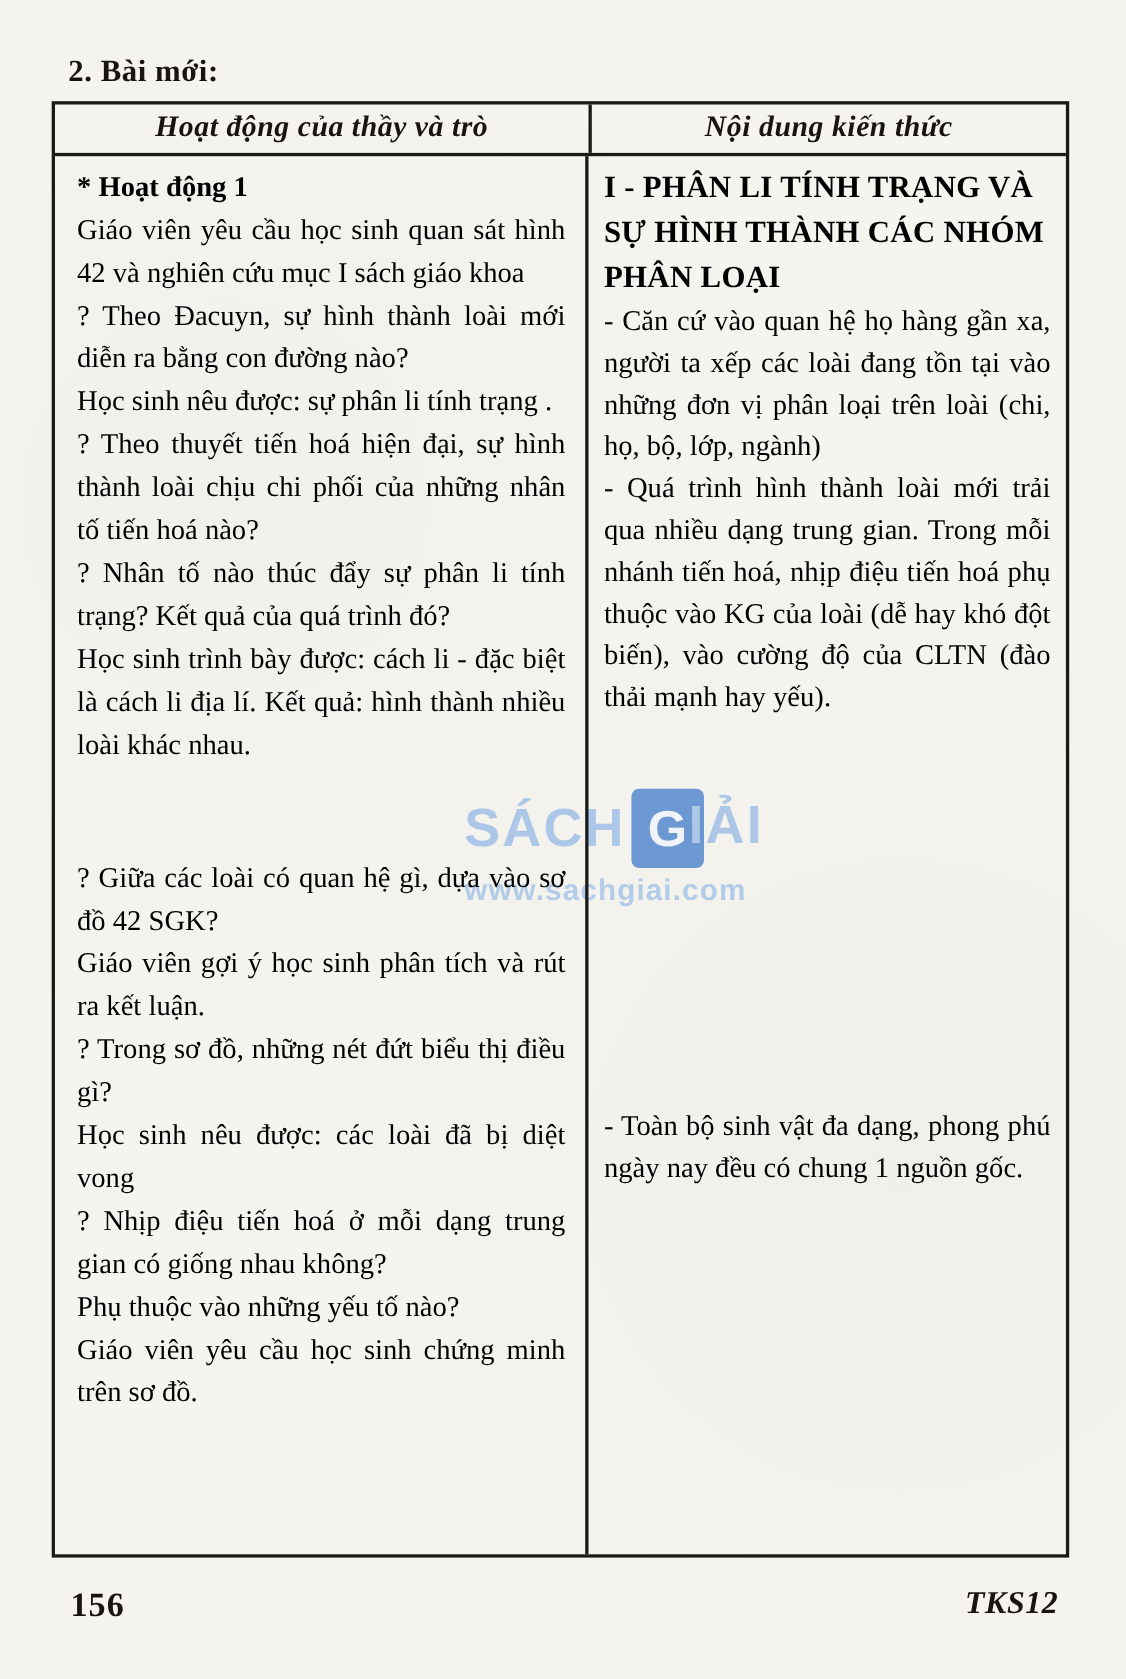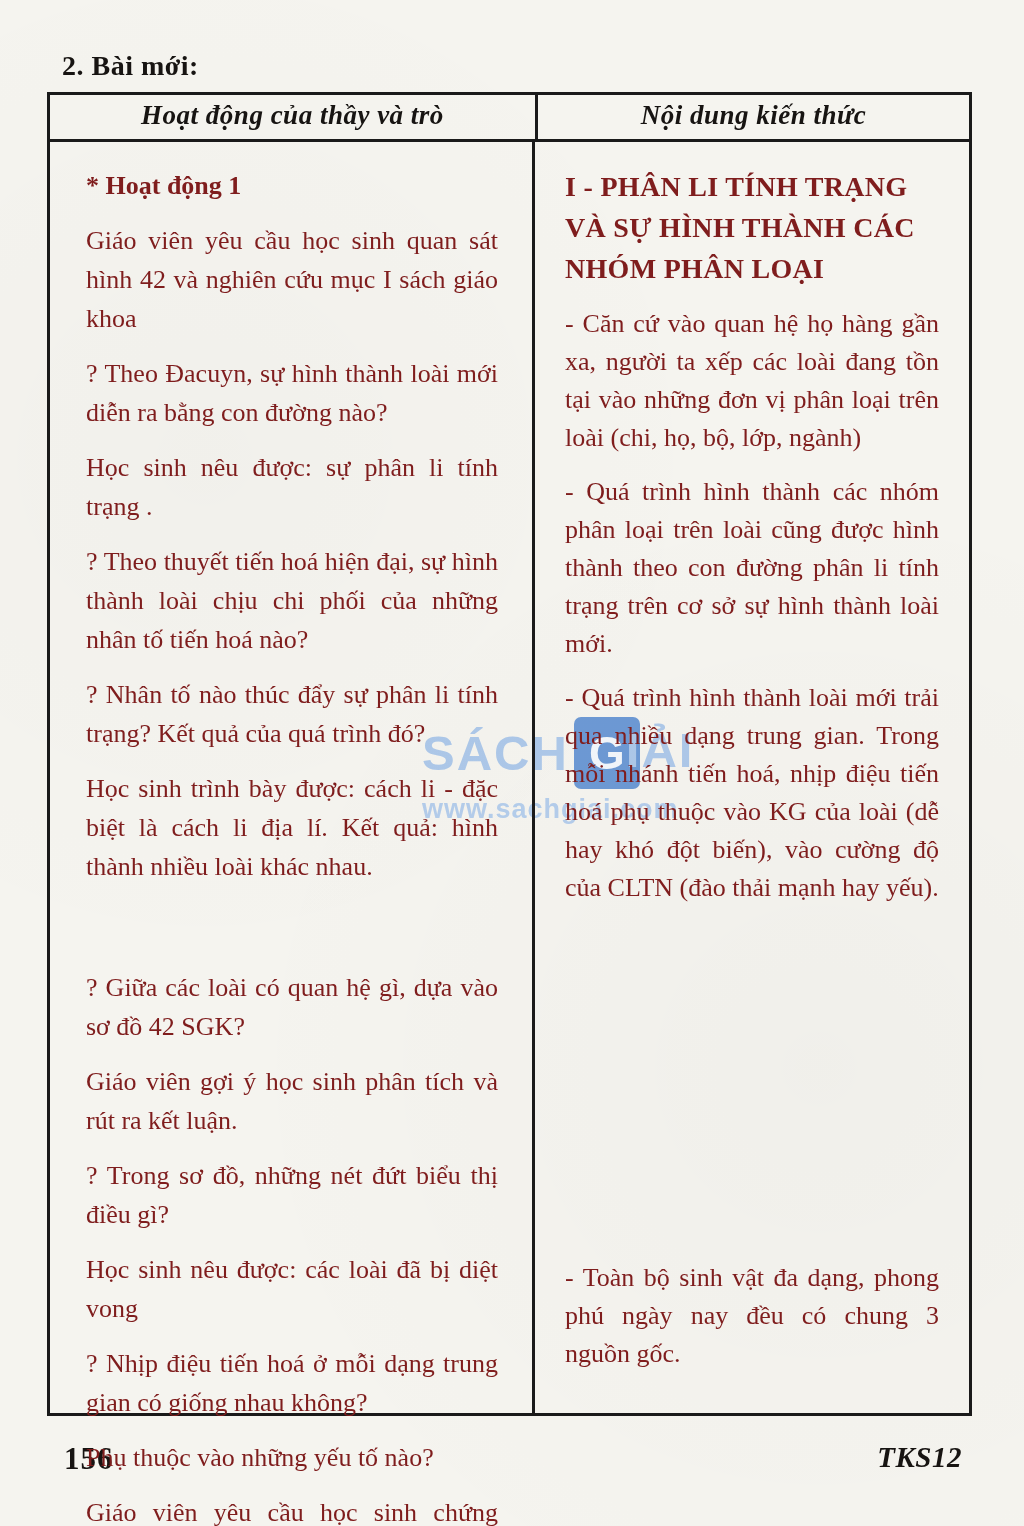--- a/index.html
+++ b/index.html
@@ -57,22 +57,22 @@
   .header-cell.hc-left{width:485px;border-right:3px solid #1a1a1a;flex:0 0 auto;}
   .header-cell.hc-right{flex:1;}
   .table-body{display:flex;flex:1;min-height:0;}
   .body-cell{box-sizing:border-box;}
   .body-cell.bc-left{
     width:485px;flex:0 0 auto;border-right:3px solid #1a1a1a;
     padding:8px 18px 0 20px;
   }
   .body-cell.bc-right{flex:1;padding:8px 14px 0 14px;}
   .para{
-    margin:16px;font-size:26px;line-height:39px;text-align:justify;
-    text-justify:inter-word;color:#7f1d1d;
+    margin:0;font-size:26px;line-height:39px;text-align:justify;
+    text-justify:inter-word;color:#000000;
   }
   .bc-right .para{line-height:38px;}
   .para.p-bold{font-weight:bold;text-align:left;}
   .para.p-heading{
     font-weight:bold;font-size:28px;line-height:41px;text-align:left;
     letter-spacing:0.3px;
   }
   .para.gap-md{margin-top:82px;}
   .para.gap-xl{margin-top:352px;}
   .page-number{
@@ -118,21 +118,20 @@
       <p class="para">Giáo viên gợi ý học sinh phân tích và rút ra kết luận.</p>
       <p class="para">? Trong sơ đồ, những nét đứt biểu thị điều gì?</p>
       <p class="para">Học sinh nêu được: các loài đã bị diệt vong</p>
       <p class="para">? Nhịp điệu tiến hoá ở mỗi dạng trung gian có giống nhau không?</p>
       <p class="para">Phụ thuộc vào những yếu tố nào?</p>
       <p class="para">Giáo viên yêu cầu học sinh chứng minh trên sơ đồ.</p>
     </div>
     <div class="body-cell bc-right">
       <p class="para p-heading">I - PHÂN LI TÍNH TRẠNG VÀ SỰ HÌNH THÀNH CÁC NHÓM PHÂN LOẠI</p>
       <p class="para">- Căn cứ vào quan hệ họ hàng gần xa, người ta xếp các loài đang tồn tại vào những đơn vị phân loại trên loài (chi, họ, bộ, lớp, ngành)</p>
-      <p class="para">- Quá trình hình thành các nhóm phân loại trên loài cũng được hình thành theo con đường phân li tính trạng trên cơ sở sự hình thành loài mới.</p>
       <p class="para">- Quá trình hình thành loài mới trải qua nhiều dạng trung gian. Trong mỗi nhánh tiến hoá, nhịp điệu tiến hoá phụ thuộc vào KG của loài (dễ hay khó đột biến), vào cường độ của CLTN (đào thải mạnh hay yếu).</p>
-      <p class="para gap-xl">- Toàn bộ sinh vật đa dạng, phong phú ngày nay đều có chung 3 nguồn gốc.</p>
+      <p class="para gap-xl">- Toàn bộ sinh vật đa dạng, phong phú ngày nay đều có chung 1 nguồn gốc.</p>
     </div>
   </div>
 </div>
 
 <div class="page-number">156</div>
 <div class="book-code">TKS12</div>
 
 </body></html>

